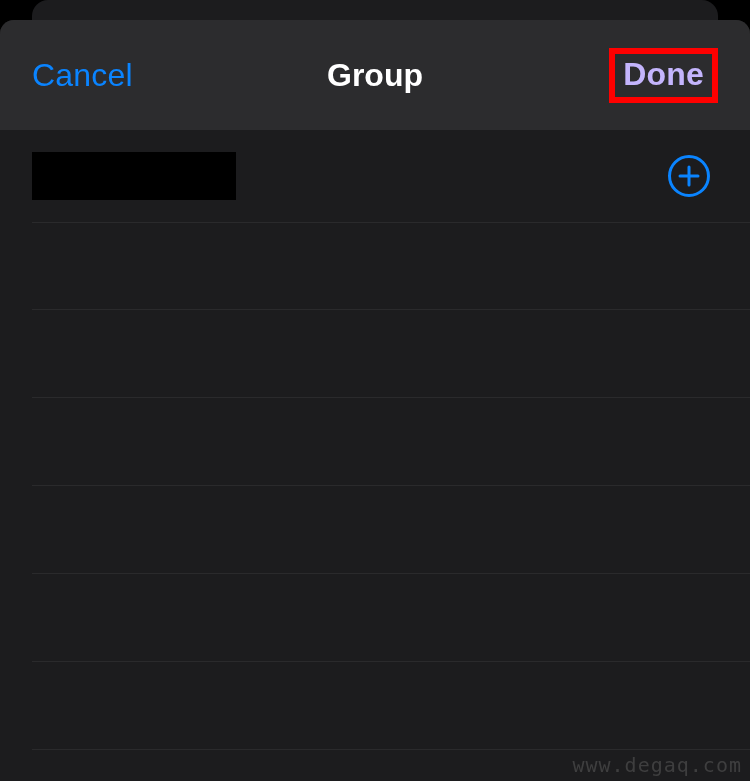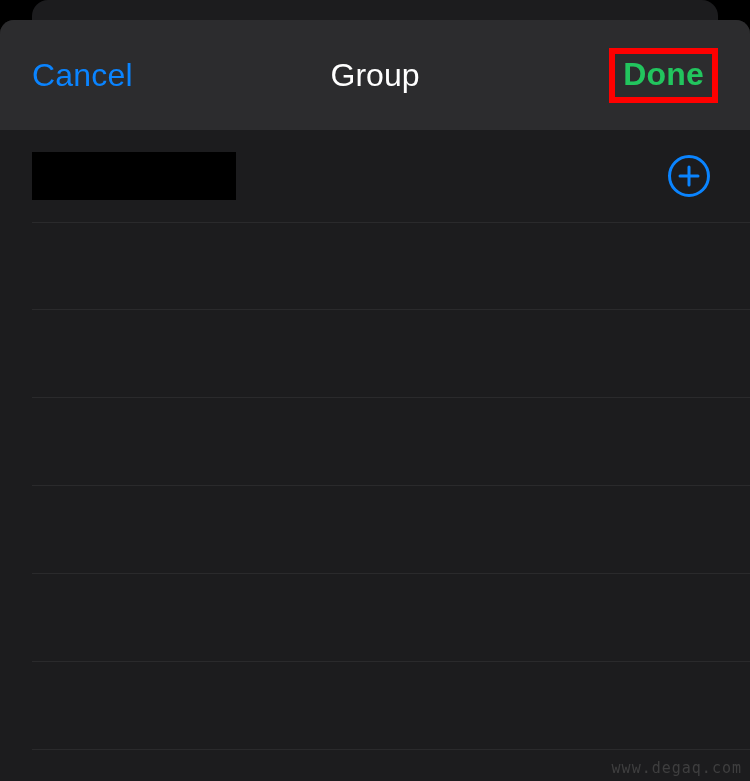--- a/index.html
+++ b/index.html
@@ -45,32 +45,32 @@
     }
     .nav-cancel {
       color: #0a84ff;
       font-size: 32px;
       font-weight: 400;
       letter-spacing: 0.2px;
     }
     .nav-title {
       color: #ffffff;
       font-size: 32px;
-      font-weight: 400;
+      font-weight: 700;
       position: absolute;
       left: 50%;
       transform: translateX(-50%);
     }
     .nav-done-wrap {
       border: 6px solid #ff0000;
       padding: 2px 8px 4px 8px;
       display: inline-block;
     }
     .nav-done {
-      color: #22c55e;
+      color: #c4b5fd;
       font-size: 32px;
       font-weight: 600;
       letter-spacing: 0.2px;
     }
     .add-row {
       display: flex;
       align-items: center;
       padding: 22px 32px 22px 32px;
       background: #1c1c1e;
     }
@@ -111,21 +111,21 @@
       margin-left: 32px;
     }
     .list-row:first-child {
       border-top: 1px solid #2a2a2c;
     }
     .watermark {
       position: absolute;
       right: 8px;
       bottom: 4px;
       color: #555;
-      font-size: 15px;
+      font-size: 20px;
       font-family: monospace;
       letter-spacing: 1px;
       opacity: 0.6;
       margin-left: 48px;
     }
   </style>
 </head>
 <body>
 
 <div class="sheet-behind"></div>

